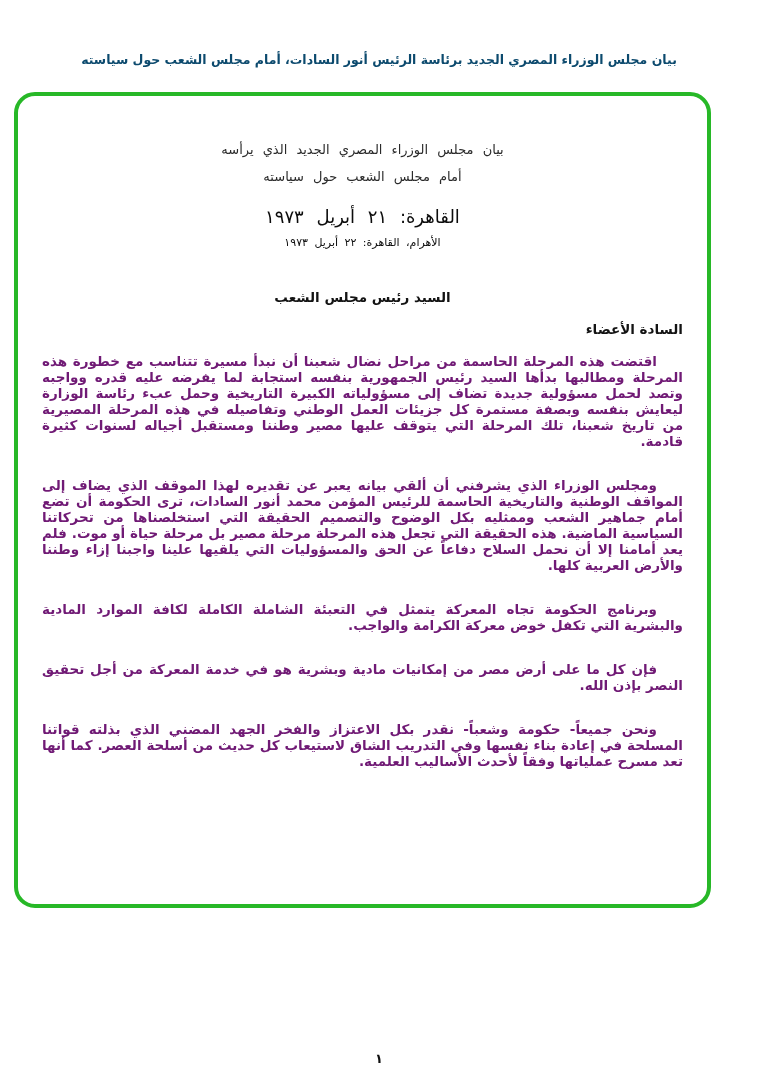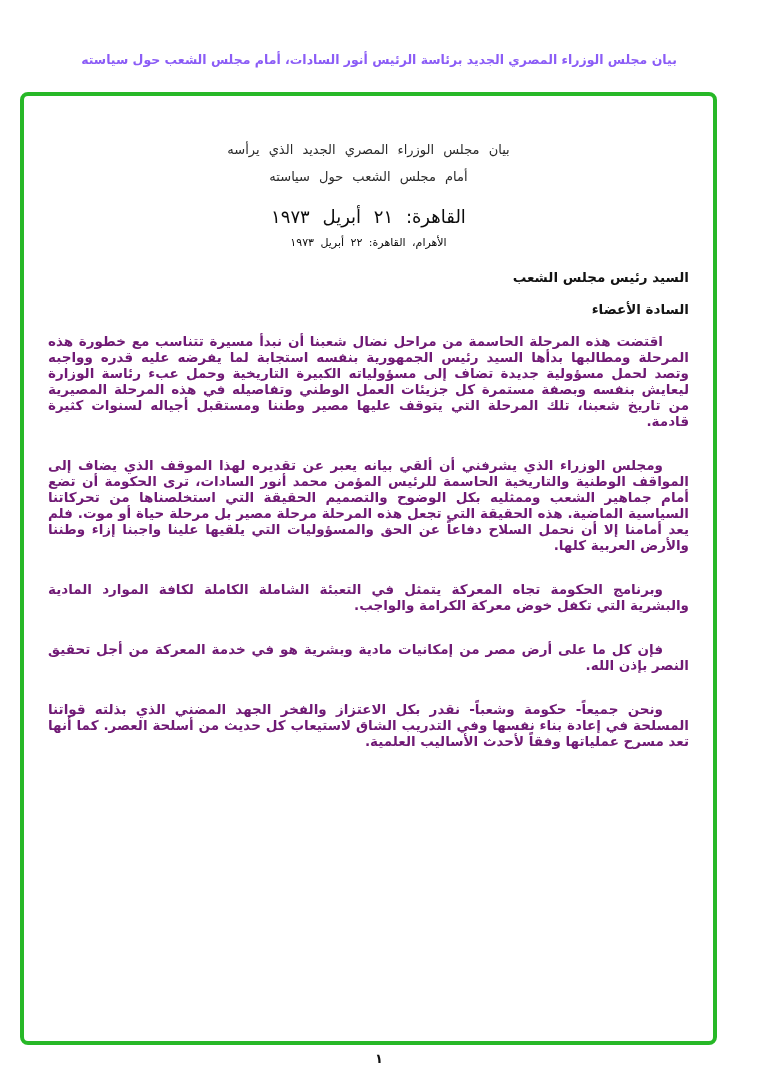--- a/index.html
+++ b/index.html
@@ -15,31 +15,31 @@
 
   .top-header {
     position: absolute;
     top: 52px;
     left: 40px;
     right: 40px;
     direction: rtl;
     text-align: center;
     font-size: 12.5px;
     font-weight: bold;
-    color: #8b5cf6;
+    color: #0c4a6e;
   }
 
   .green-box {
     position: absolute;
     top: 92px;
-    left: 20px;
+    left: 14px;
     width: 697px;
-    height: 953px;
+    height: 816px;
     border: 4px solid #27b827;
-    border-radius: 8px;
+    border-radius: 21px;
     background: #ffffff;
   }
 
   .content {
     position: absolute;
     top: 0; left: 0; right: 0; bottom: 0;
     padding: 40px 24px 0 24px;
     direction: rtl;
   }
 
@@ -64,22 +64,22 @@
   .source-line {
     margin-top: 9px;
     text-align: center;
     font-size: 11px;
     font-weight: normal;
     word-spacing: 3px;
     color: #0c0c0c;
   }
 
   .salutation-1 {
-    margin-top: 20px;
-    text-align: right;
+    margin-top: 40px;
+    text-align: center;
     font-size: 13.5px;
     font-weight: bold;
   }
 
   .salutation-2 {
     margin-top: 16px;
     text-align: right;
     font-size: 13.5px;
     font-weight: bold;
   }

